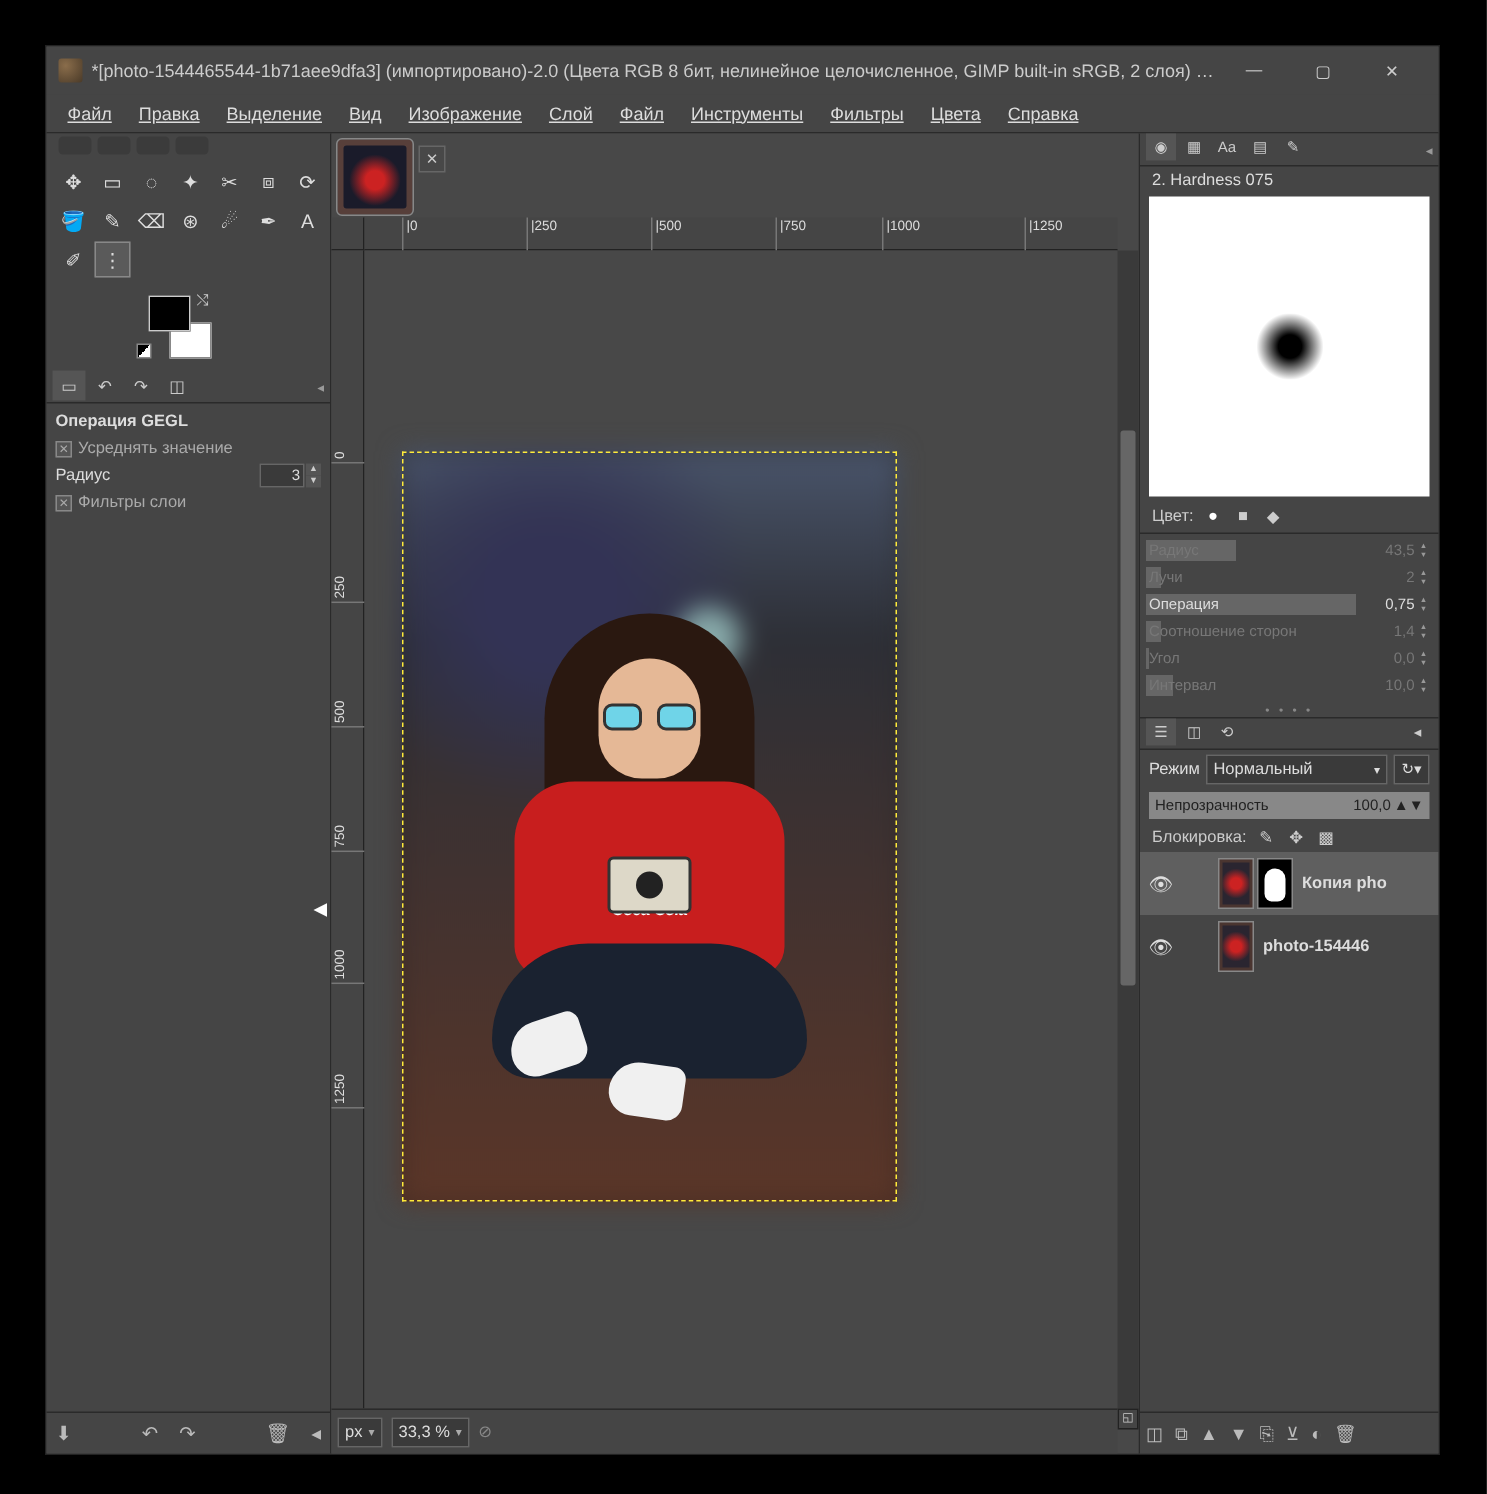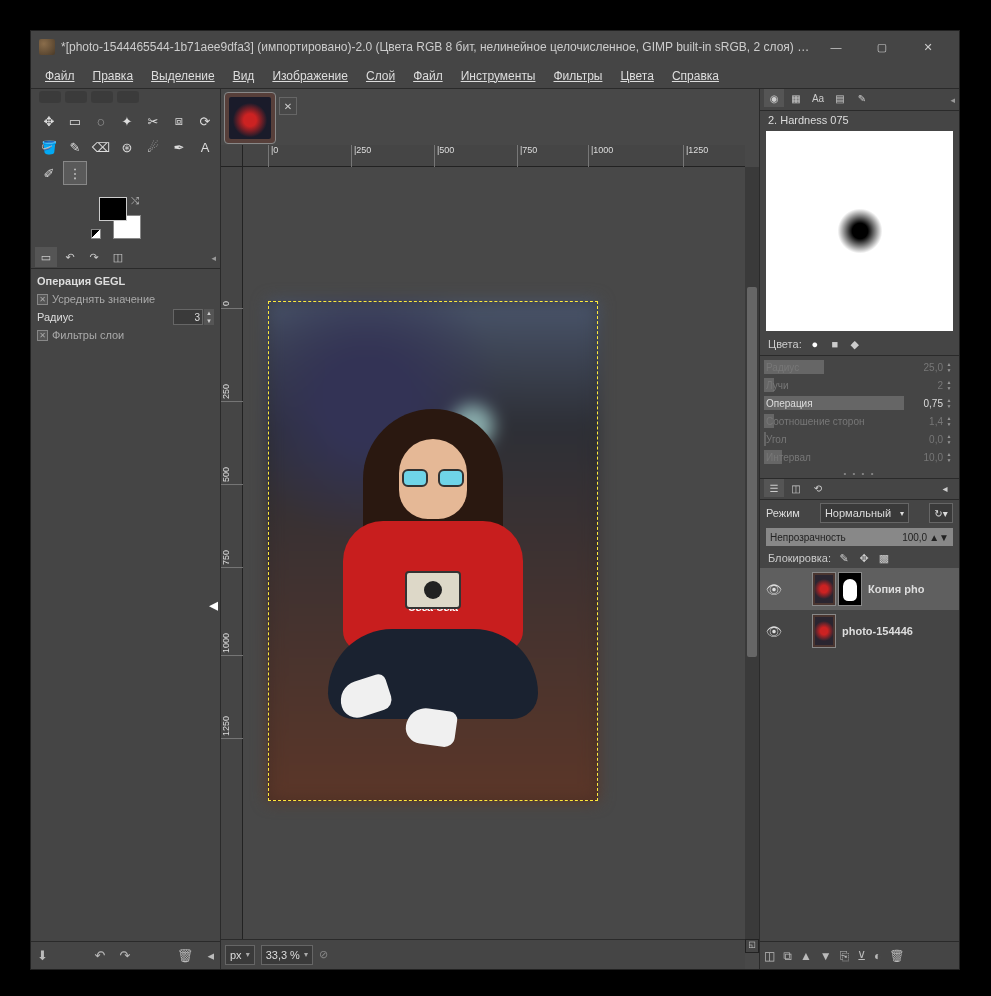--- a/index.html
+++ b/index.html
@@ -105,21 +105,21 @@
 .slider-row{display:flex; align-items:center; padding:1px 6px; font-size:10px; position:relative; height:18px;}
 .slider-row.dim{color:#777;}
 .slider-row.active{color:#ddd;}
 .slider-row .lab{flex:1; z-index:2;}
 .slider-row .val{z-index:2;}
 .slider-row .bar{position:absolute; left:4px; top:2px; bottom:2px; background:#666; z-index:1;}
 .slider-row .spn{display:flex; flex-direction:column; margin-left:2px;}
 .slider-row .spn span{width:8px; height:6px; font-size:5px; color:#999; text-align:center; line-height:6px;}
 .drag-handle{height:10px; display:flex; justify-content:center; align-items:center; color:#888; font-size:8px; letter-spacing:2px;}
 .rd-tabs2{height:22px; display:flex; gap:2px; padding:0 4px; border-top:1px solid #2a2a2a; border-bottom:1px solid #2a2a2a;}
-.mode-row{display:flex; align-items:center; gap:20px; padding:3px 6px; color:#ddd; font-size:11px;}
+.mode-row{display:flex; align-items:center; gap:4px; padding:3px 6px; color:#ddd; font-size:11px;}
 .mode-sel{flex:1; height:20px; background:#3a3a3a; border:1px solid #666; display:flex; align-items:center; padding:0 4px; gap:4px;}
 .mode-extra{width:24px; height:20px; background:#3a3a3a; border:1px solid #666; display:flex; align-items:center; justify-content:center; font-size:10px;}
 .opacity-row{margin:2px 6px; height:18px; background:#888; position:relative; display:flex; align-items:center; padding:0 4px; font-size:10px; color:#222;}
 .opacity-row .val{margin-left:auto; color:#222;}
 .lock-row{display:flex; align-items:center; gap:6px; padding:3px 8px; color:#ccc; font-size:11px;}
 .lock-ic{width:14px; height:14px; display:flex; align-items:center; justify-content:center;}
 .layers{flex:1; min-height:0; overflow:hidden;}
 .layer{display:flex; align-items:center; height:42px; padding:0 4px; gap:6px; color:#ddd; font-size:11px;}
 .layer.sel{background:#5f5f5f;}
 .eye{width:20px; height:20px; display:flex; align-items:center; justify-content:center; font-size:13px;}
@@ -303,30 +303,30 @@
         <div class="rd-tab">▦</div>
         <div class="rd-tab">Aa</div>
         <div class="rd-tab">▤</div>
         <div class="rd-tab">✎</div>
       </div>
       <div class="brush-label">2. Hardness 075</div>
       <div class="brush-preview">
           <div class="dot"></div>
         </div>
       <div class="shape-row">
-        <span>Цвета:</span>
+        <span>Цвет:</span>
         <div class="shape-ic active">●</div>
         <div class="shape-ic">■</div>
         <div class="shape-ic">◆</div>
       </div>
       <div class="sliders" id="sliders">
           <div class="slider-row dim">
             <div class="bar" style="width:60px"></div>
             <span class="lab">Радиус</span>
-            <span class="val">25,0</span>
+            <span class="val">43,5</span>
             <div class="spn">
               <span>▲</span>
               <span>▼</span>
             </div>
           </div>
           <div class="slider-row dim">
             <div class="bar" style="width:10px"></div>
             <span class="lab">Лучи</span>
             <span class="val">2</span>
             <div class="spn">

